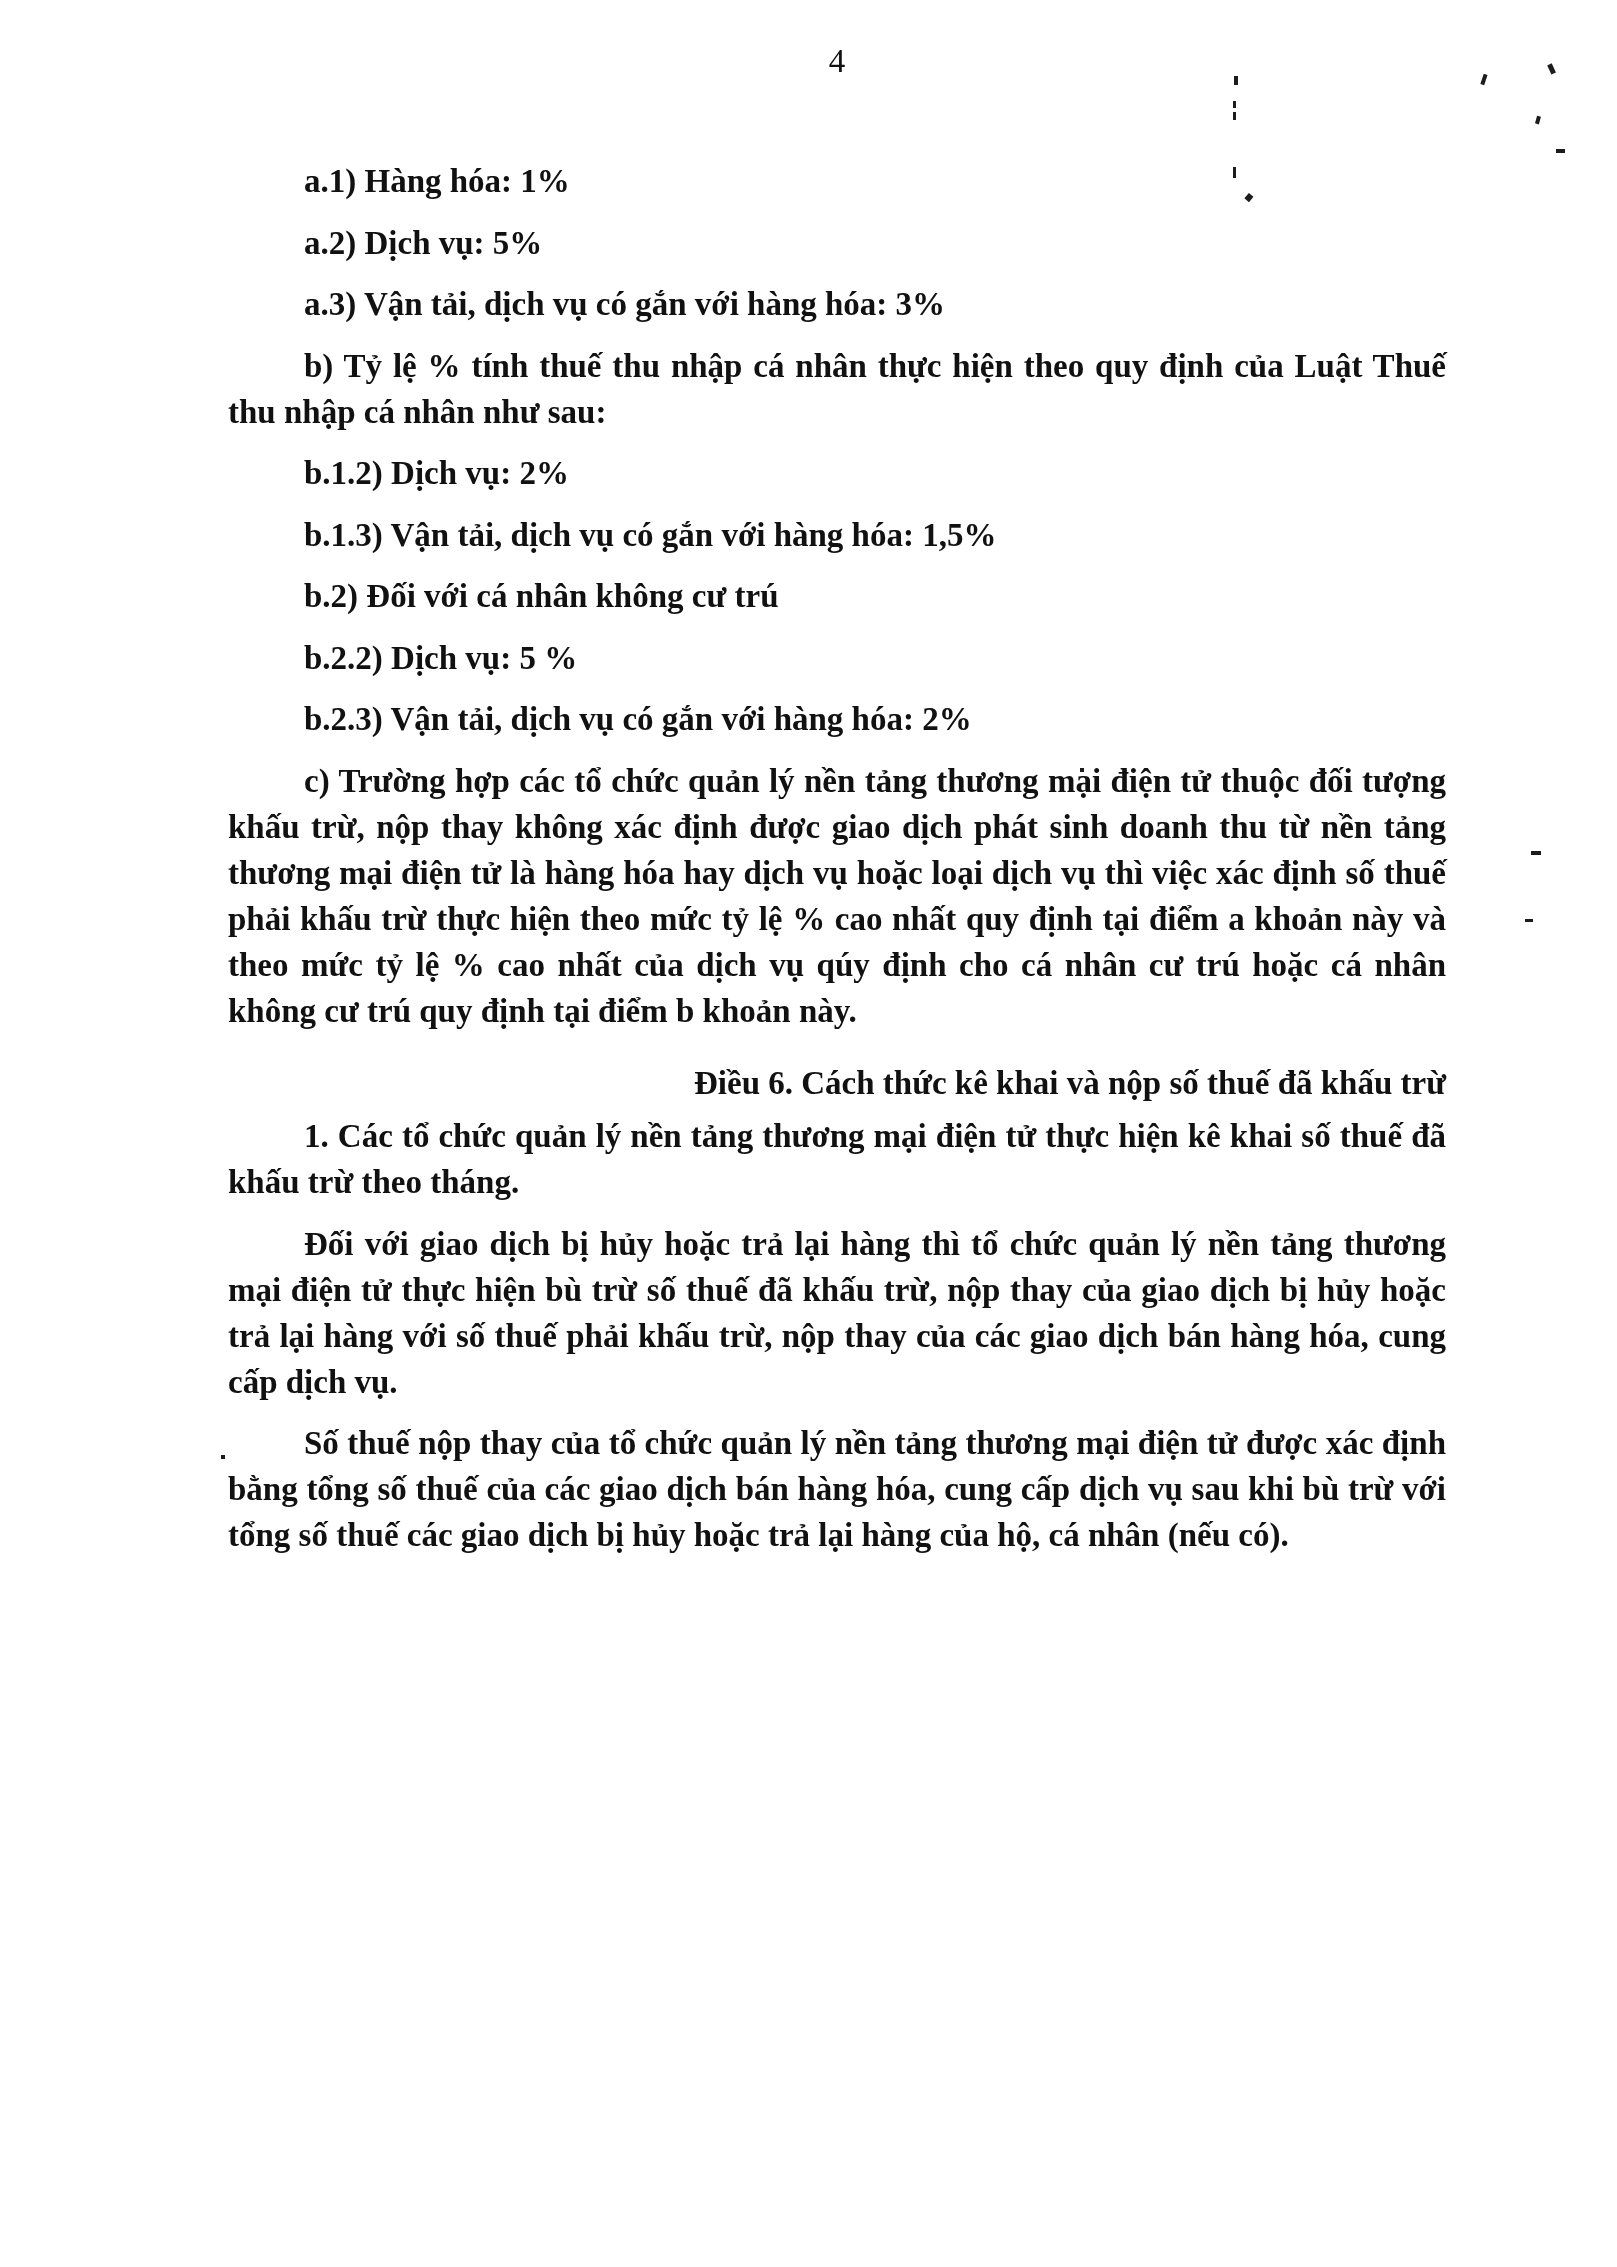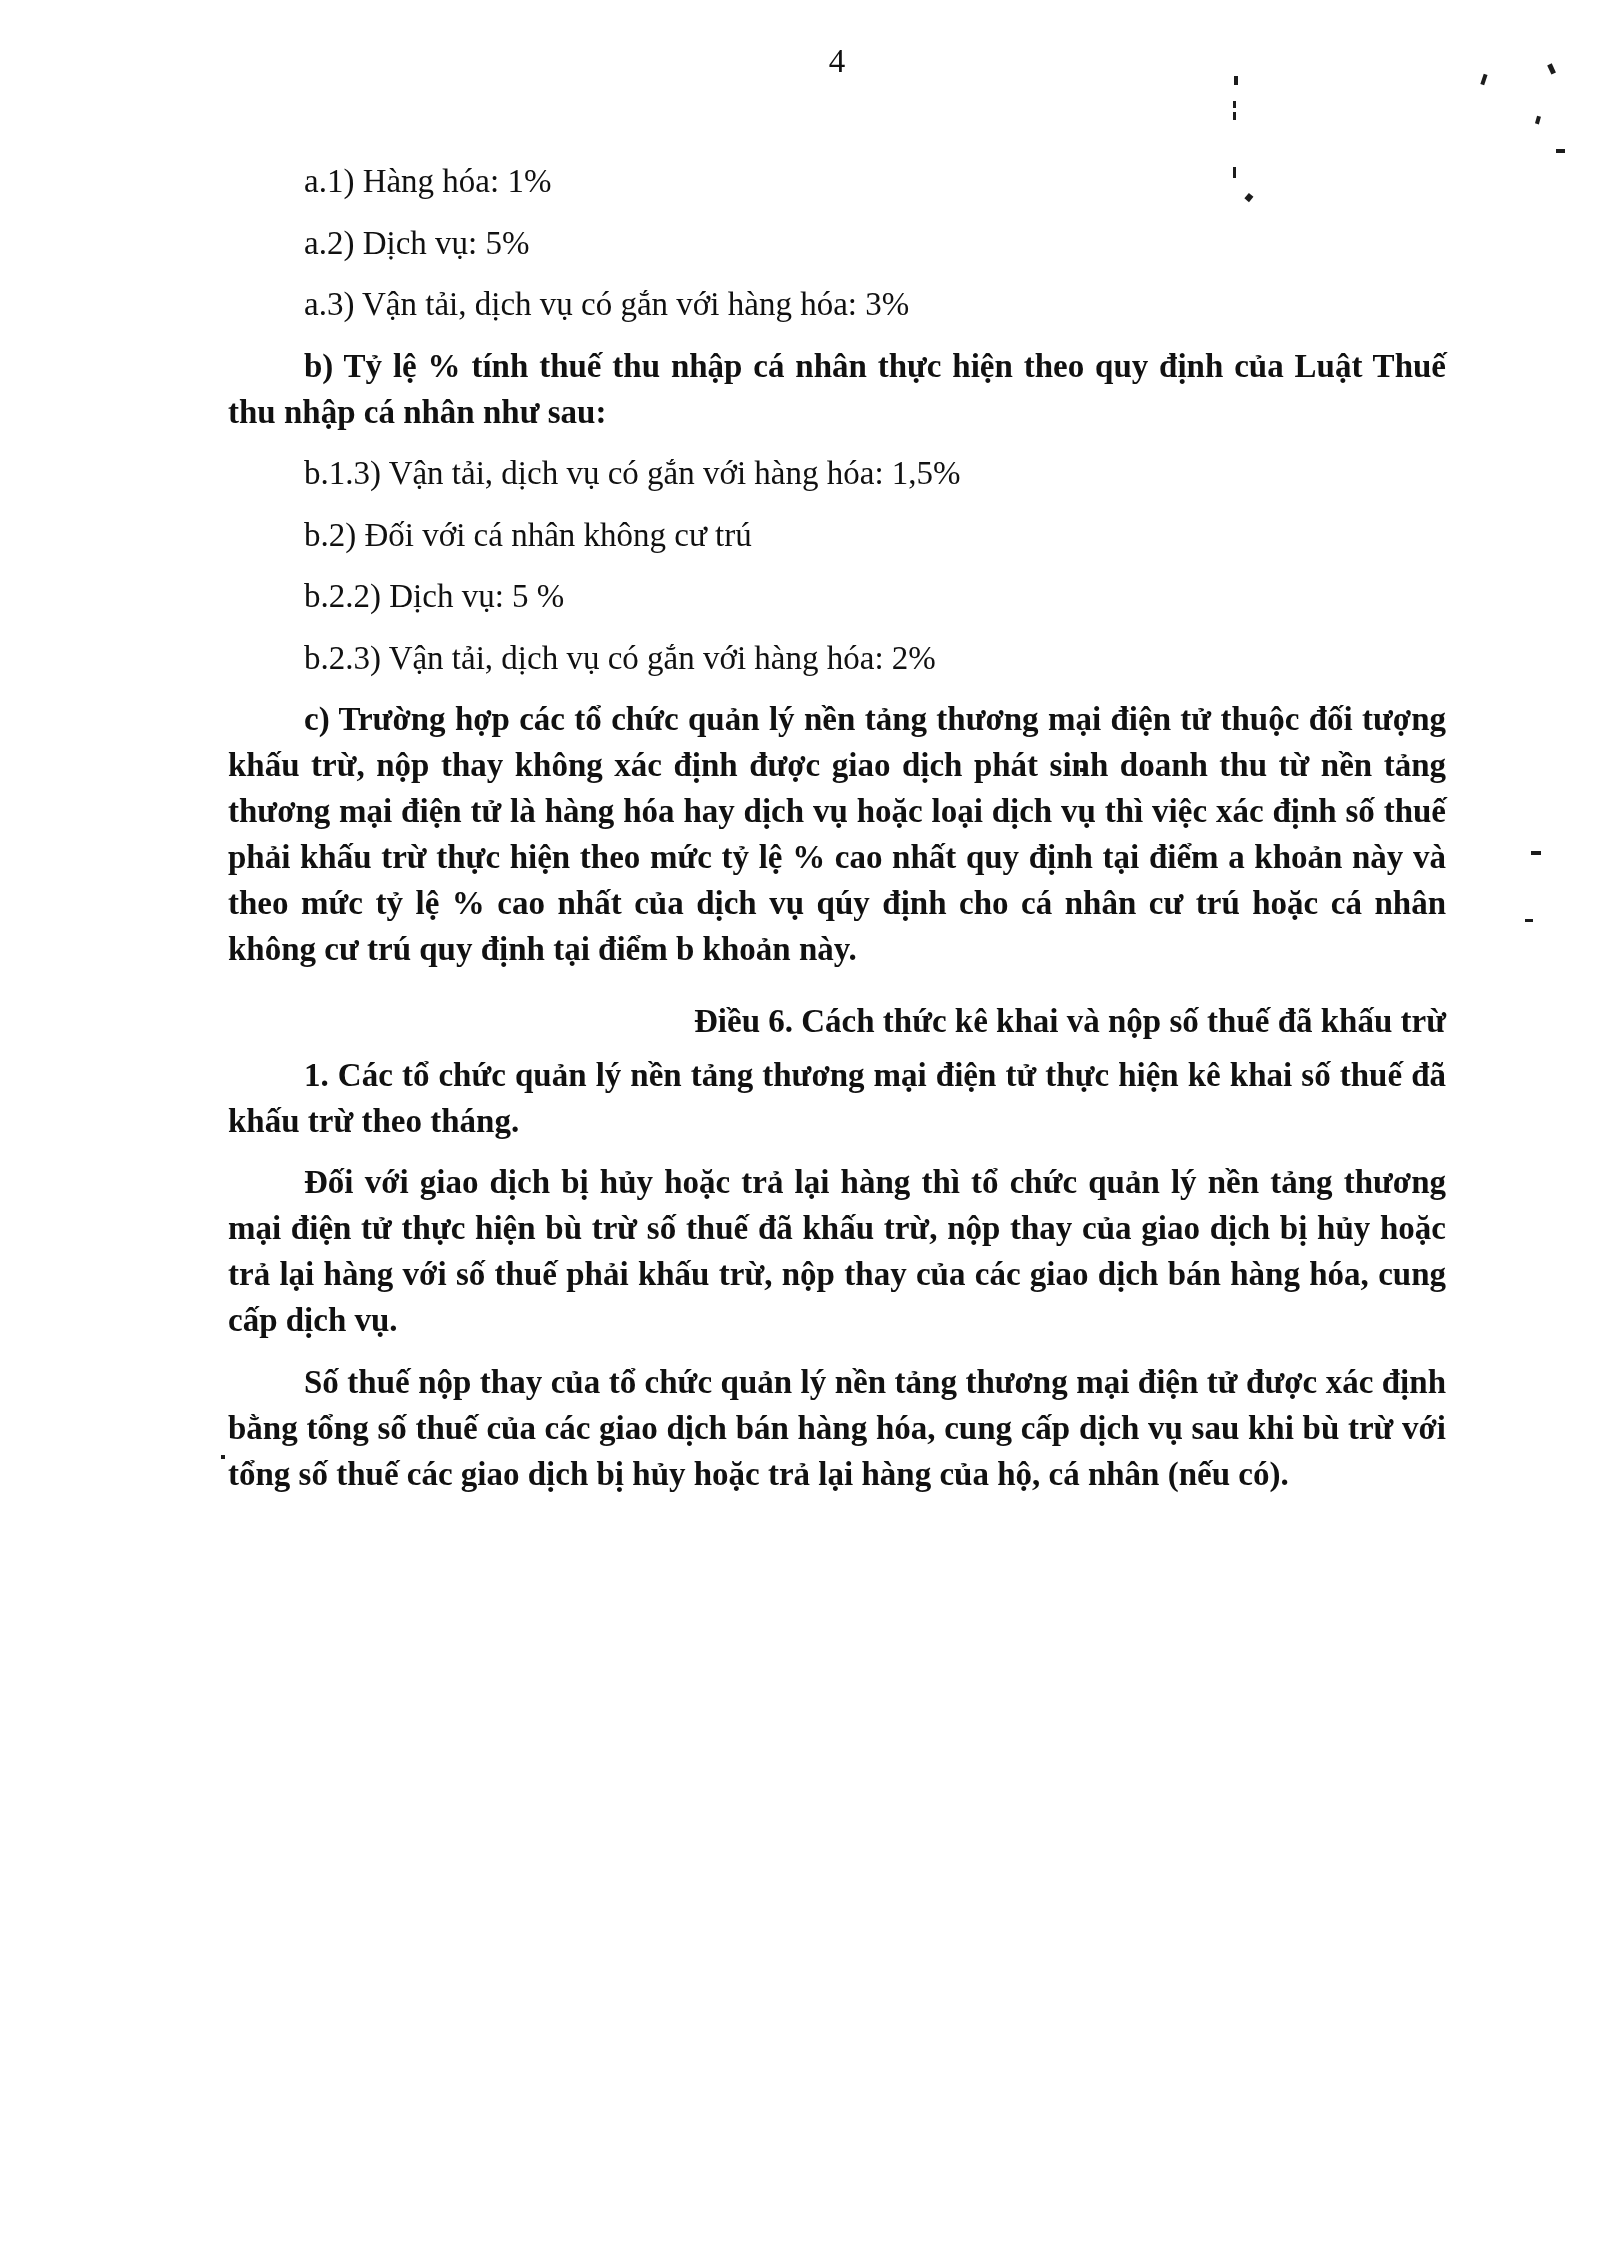--- a/index.html
+++ b/index.html
@@ -37,20 +37,21 @@
     width: 1218px;
     font-size: 33px;
     line-height: 46px;
   }
   .text-block p {
     margin: 0 0 15.5px 0;
     text-indent: 76px;
   }
   .item {
     text-align: left;
+    font-weight: bold;
   }
   .para {
     text-align: justify;
     font-weight: bold;
   }
   .heading {
     font-weight: bold;
     margin-top: 26px !important;
     margin-bottom: 7.8px !important;
     text-align: right;
@@ -65,20 +66,21 @@
 
 <div class="page">
 
   <div class="page-number">4</div>
 
   <div class="text-block">
     <p class="item">a.1) Hàng hóa: 1%</p>
     <p class="item">a.2) Dịch vụ: 5%</p>
     <p class="item">a.3) Vận tải, dịch vụ có gắn với hàng hóa: 3%</p>
     <p class="para">b) Tỷ lệ % tính thuế thu nhập cá nhân thực hiện theo quy định của Luật Thuế thu nhập cá nhân như sau:</p>
+    <p class="item">b.1.2) Dịch vụ: 2%</p>
     <p class="item">b.1.3) Vận tải, dịch vụ có gắn với hàng hóa: 1,5%</p>
     <p class="item">b.2) Đối với cá nhân không cư trú</p>
     <p class="item">b.2.2) Dịch vụ: 5 %</p>
     <p class="item">b.2.3) Vận tải, dịch vụ có gắn với hàng hóa: 2%</p>
     <p class="para">c) Trường hợp các tổ chức quản lý nền tảng thương mại điện tử thuộc đối tượng khấu trừ, nộp thay không xác định được giao dịch phát sinh doanh thu từ nền tảng thương mại điện tử là hàng hóa hay dịch vụ hoặc loại dịch vụ thì việc xác định số thuế phải khấu trừ thực hiện theo mức tỷ lệ % cao nhất quy định tại điểm a khoản này và theo mức tỷ lệ % cao nhất của dịch vụ qúy định cho cá nhân cư trú hoặc cá nhân không cư trú quy định tại điểm b khoản này.</p>
     <p class="heading">Điều 6. Cách thức kê khai và nộp số thuế đã khấu trừ</p>
     <p class="para">1. Các tổ chức quản lý nền tảng thương mại điện tử thực hiện kê khai số thuế đã khấu trừ theo tháng.</p>
     <p class="para">Đối với giao dịch bị hủy hoặc trả lại hàng thì tổ chức quản lý nền tảng thương mại điện tử thực hiện bù trừ số thuế đã khấu trừ, nộp thay của giao dịch bị hủy hoặc trả lại hàng với số thuế phải khấu trừ, nộp thay của các giao dịch bán hàng hóa, cung cấp dịch vụ.</p>
     <p class="para">Số thuế nộp thay của tổ chức quản lý nền tảng thương mại điện tử được xác định bằng tổng số thuế của các giao dịch bán hàng hóa, cung cấp dịch vụ sau khi bù trừ với tổng số thuế các giao dịch bị hủy hoặc trả lại hàng của hộ, cá nhân (nếu có).</p>
   </div>

